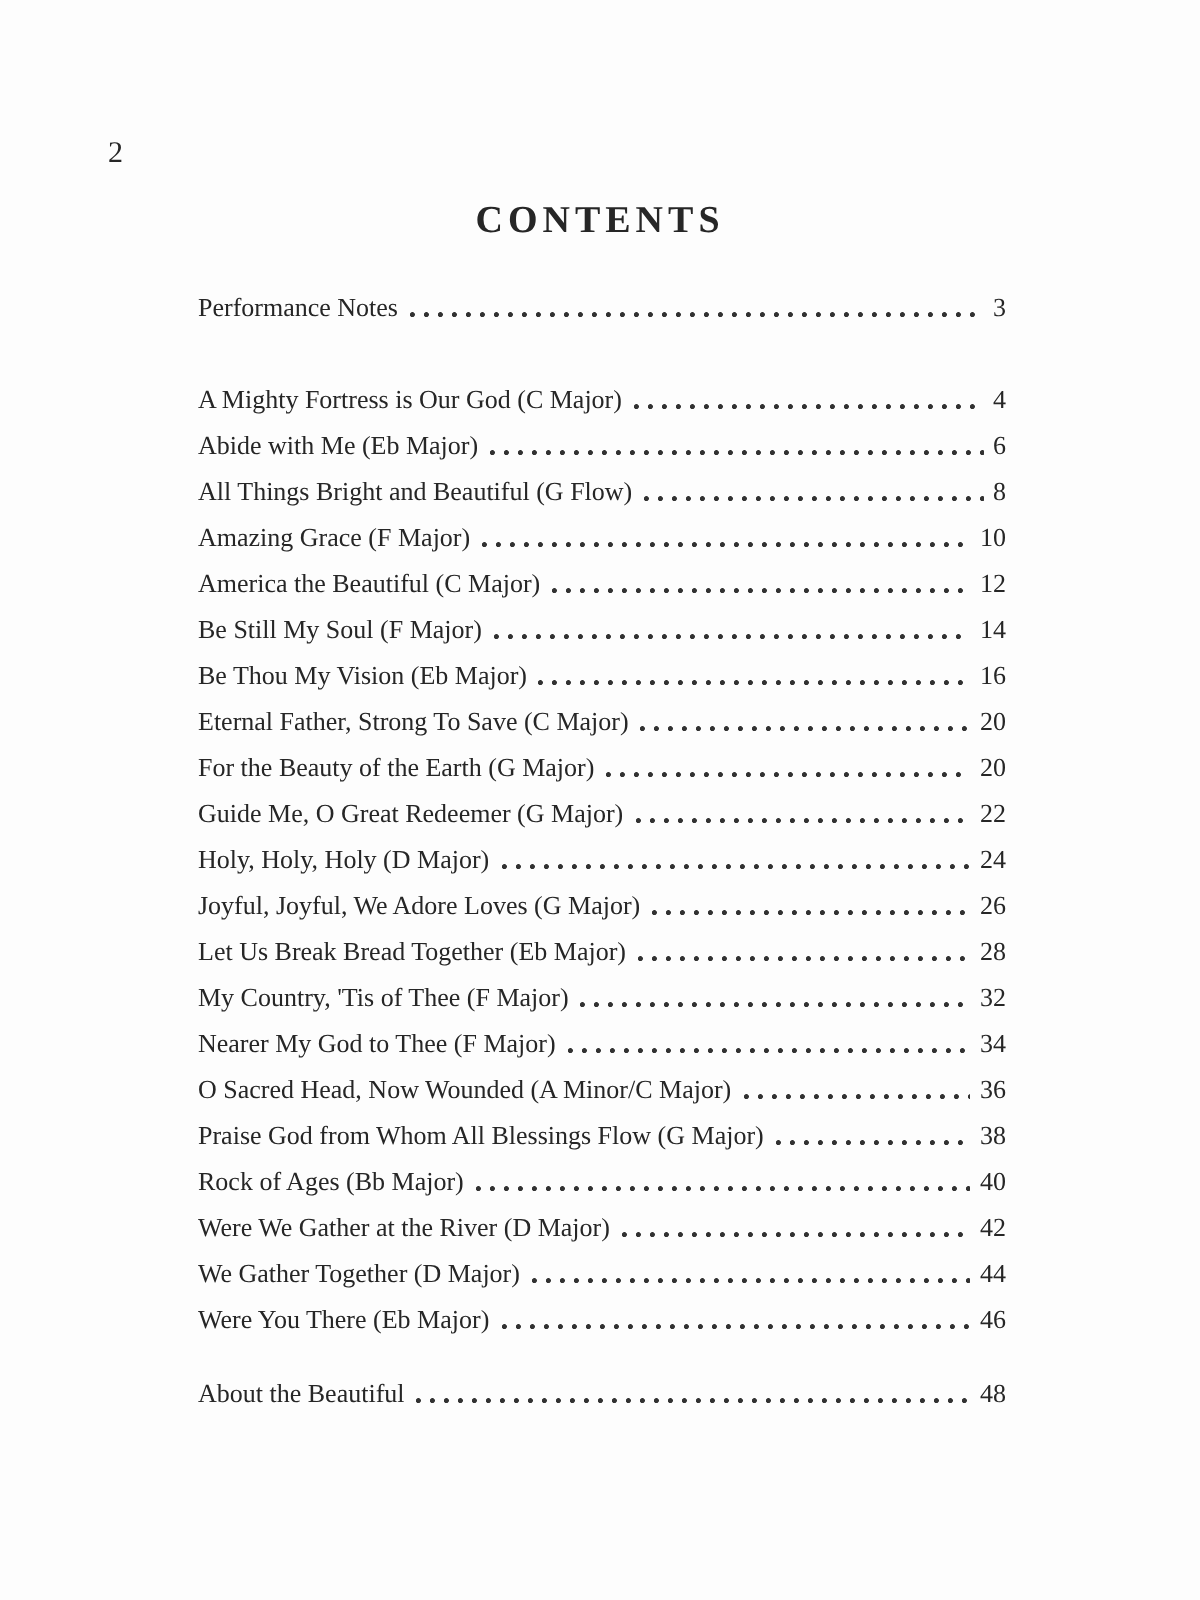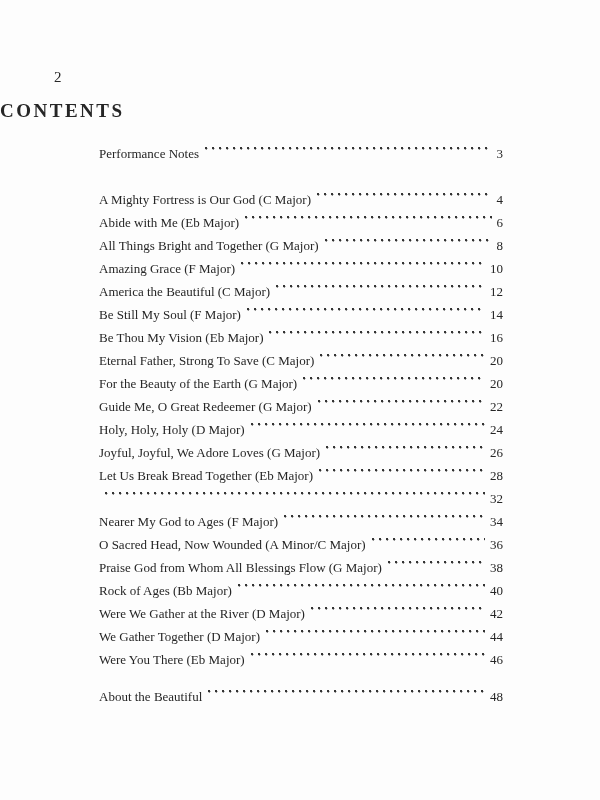--- a/index.html
+++ b/index.html
@@ -21,35 +21,36 @@
     left: 54px;
     top: 69px;
     font-size: 15px;
     line-height: 16px;
   }
   .title {
     position: absolute;
     top: 100px;
     left: 0;
     width: 100%;
+    text-align: center;
     font-size: 19px;
     font-weight: bold;
     letter-spacing: 2.5px;
     margin: 0;
   }
   .toc {
     position: absolute;
     left: 99px;
     top: 147px;
     width: 404px;
     font-size: 13px;
   }
   .toc-row {
     display: flex;
-    align-items: flex-start;
+    align-items: flex-end;
     height: 14px;
     line-height: 14px;
     white-space: nowrap;
   }
   .toc-title, .toc-page {
     flex: 0 0 auto;
   }
   .leader {
     flex: 1 1 auto;
     height: 3px;
@@ -84,21 +85,21 @@
         <span class="toc-title">A Mighty Fortress is Our God (C Major)</span>
         <span class="leader"></span>
         <span class="toc-page">4</span>
       </div>
       <div class="toc-row">
         <span class="toc-title">Abide with Me (Eb Major)</span>
         <span class="leader"></span>
         <span class="toc-page">6</span>
       </div>
       <div class="toc-row">
-        <span class="toc-title">All Things Bright and Together (G Major)</span>
+        <span class="toc-title">All Things Bright and Beautiful (G Flow)</span>
         <span class="leader"></span>
         <span class="toc-page">8</span>
       </div>
       <div class="toc-row">
         <span class="toc-title">Amazing Grace (F Major)</span>
         <span class="leader"></span>
         <span class="toc-page">10</span>
       </div>
       <div class="toc-row">
         <span class="toc-title">America the Beautiful (C Major)</span>
@@ -139,25 +140,26 @@
         <span class="toc-title">Joyful, Joyful, We Adore Loves (G Major)</span>
         <span class="leader"></span>
         <span class="toc-page">26</span>
       </div>
       <div class="toc-row">
         <span class="toc-title">Let Us Break Bread Together (Eb Major)</span>
         <span class="leader"></span>
         <span class="toc-page">28</span>
       </div>
       <div class="toc-row">
+        <span class="toc-title">My Country, 'Tis of Thee (F Major)</span>
         <span class="leader"></span>
         <span class="toc-page">32</span>
       </div>
       <div class="toc-row">
-        <span class="toc-title">Nearer My God to Ages (F Major)</span>
+        <span class="toc-title">Nearer My God to Thee (F Major)</span>
         <span class="leader"></span>
         <span class="toc-page">34</span>
       </div>
       <div class="toc-row">
         <span class="toc-title">O Sacred Head, Now Wounded (A Minor/C Major)</span>
         <span class="leader"></span>
         <span class="toc-page">36</span>
       </div>
       <div class="toc-row">
         <span class="toc-title">Praise God from Whom All Blessings Flow (G Major)</span>

